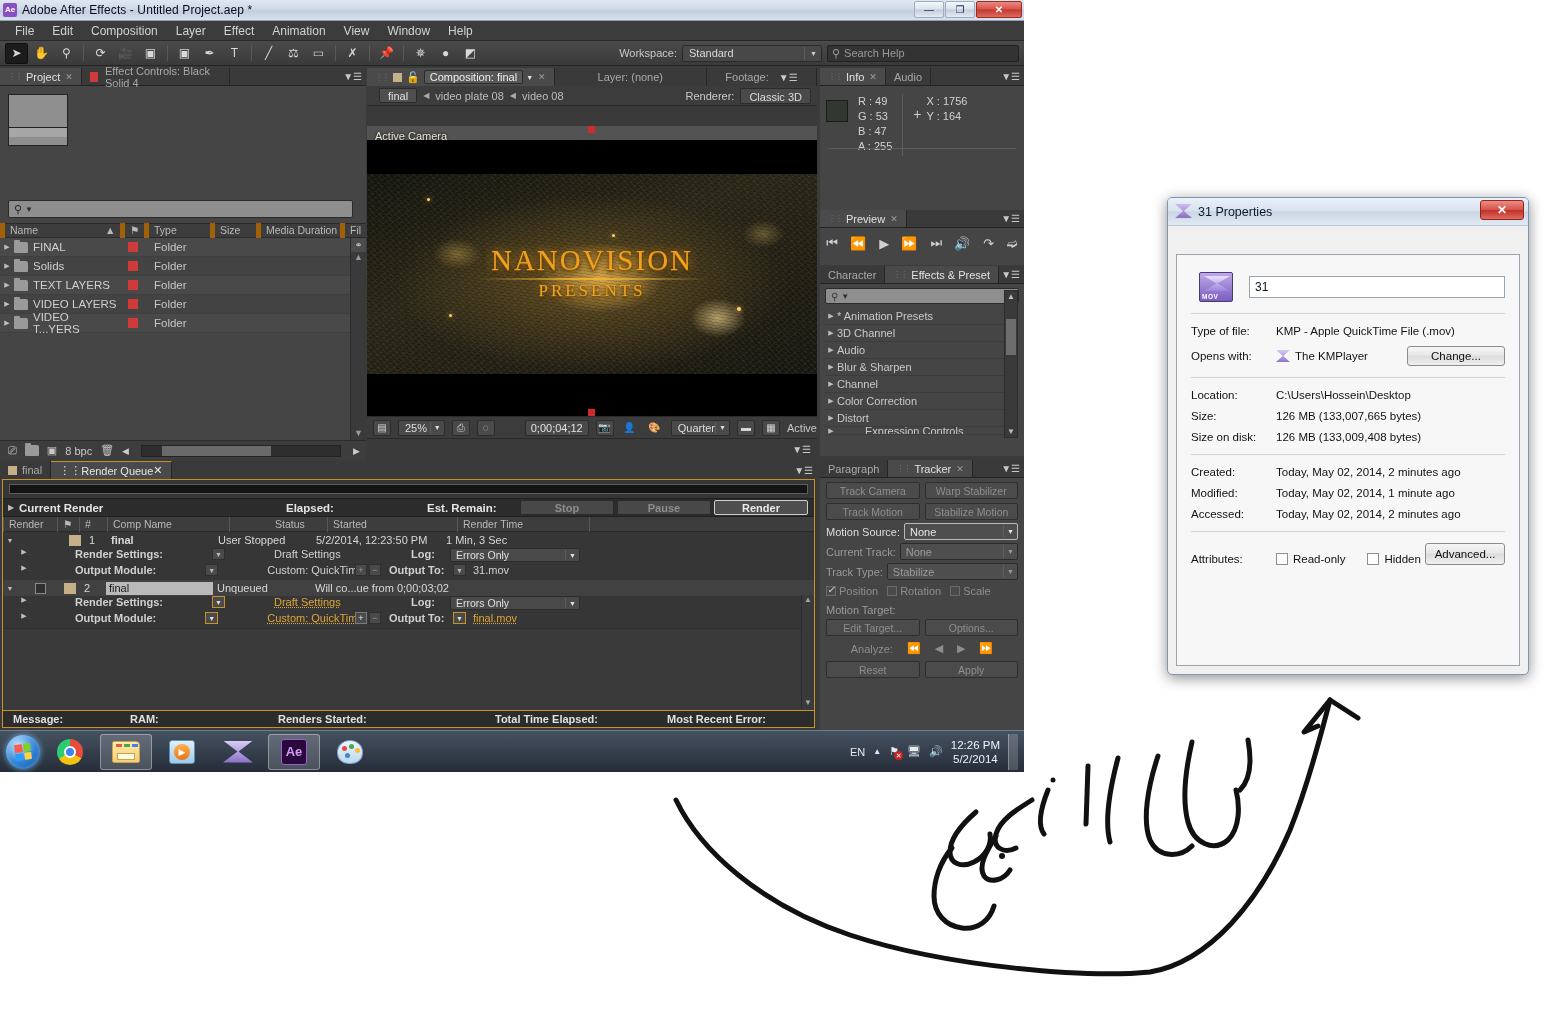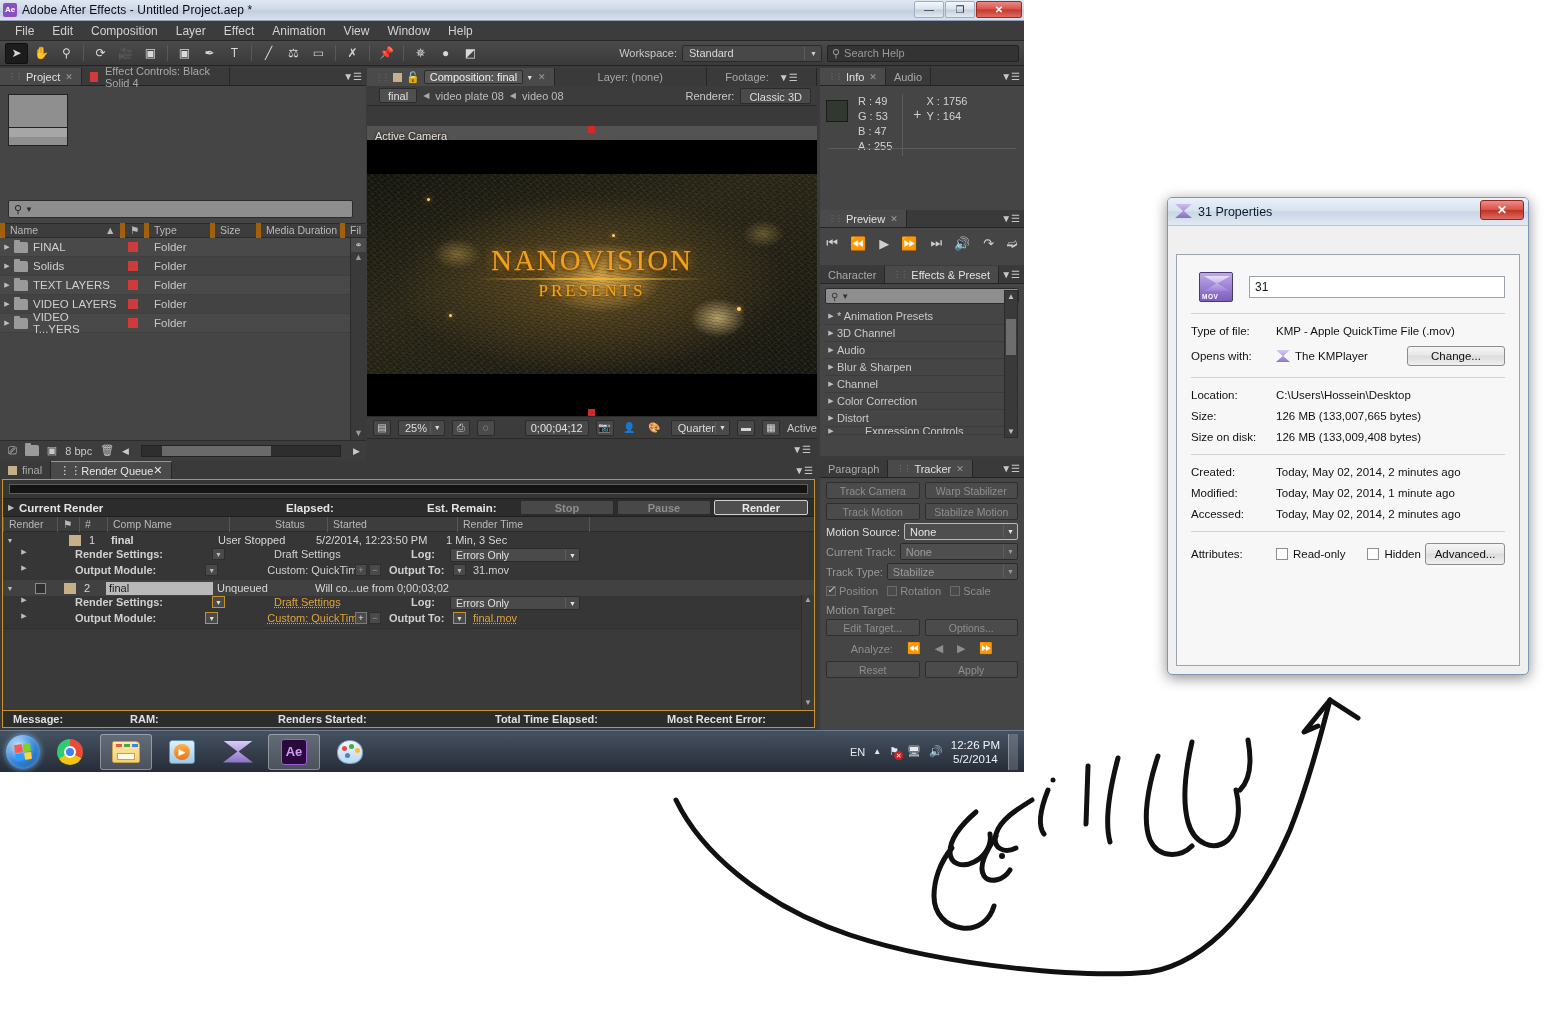--- a/index.html
+++ b/index.html
@@ -1030,21 +1030,21 @@
           <span class="k">Modified:</span>
           <span class="v">Today, May 02, 2014, 1 minute ago</span>
         </div>
         <div class="kv">
           <span class="k">Accessed:</span>
           <span class="v">Today, May 02, 2014, 2 minutes ago</span>
         </div>
 
         <div class="hr"></div>
 
-        <div class="kv" style="margin-bottom:0;">
+        <div class="kv" style="margin-bottom:0;align-items:flex-end;">
           <span class="k">Attributes:</span>
           <span style="margin-right:22px;">
             <i class="wchk"></i><span>Read-only</span>
           </span>
           <span>
             <i class="wchk"></i><span>Hidden</span>
           </span>
           <span class="btn" style="margin-left:auto;width:80px;height:22px;">Advanced...</span>
         </div>
       </div>

